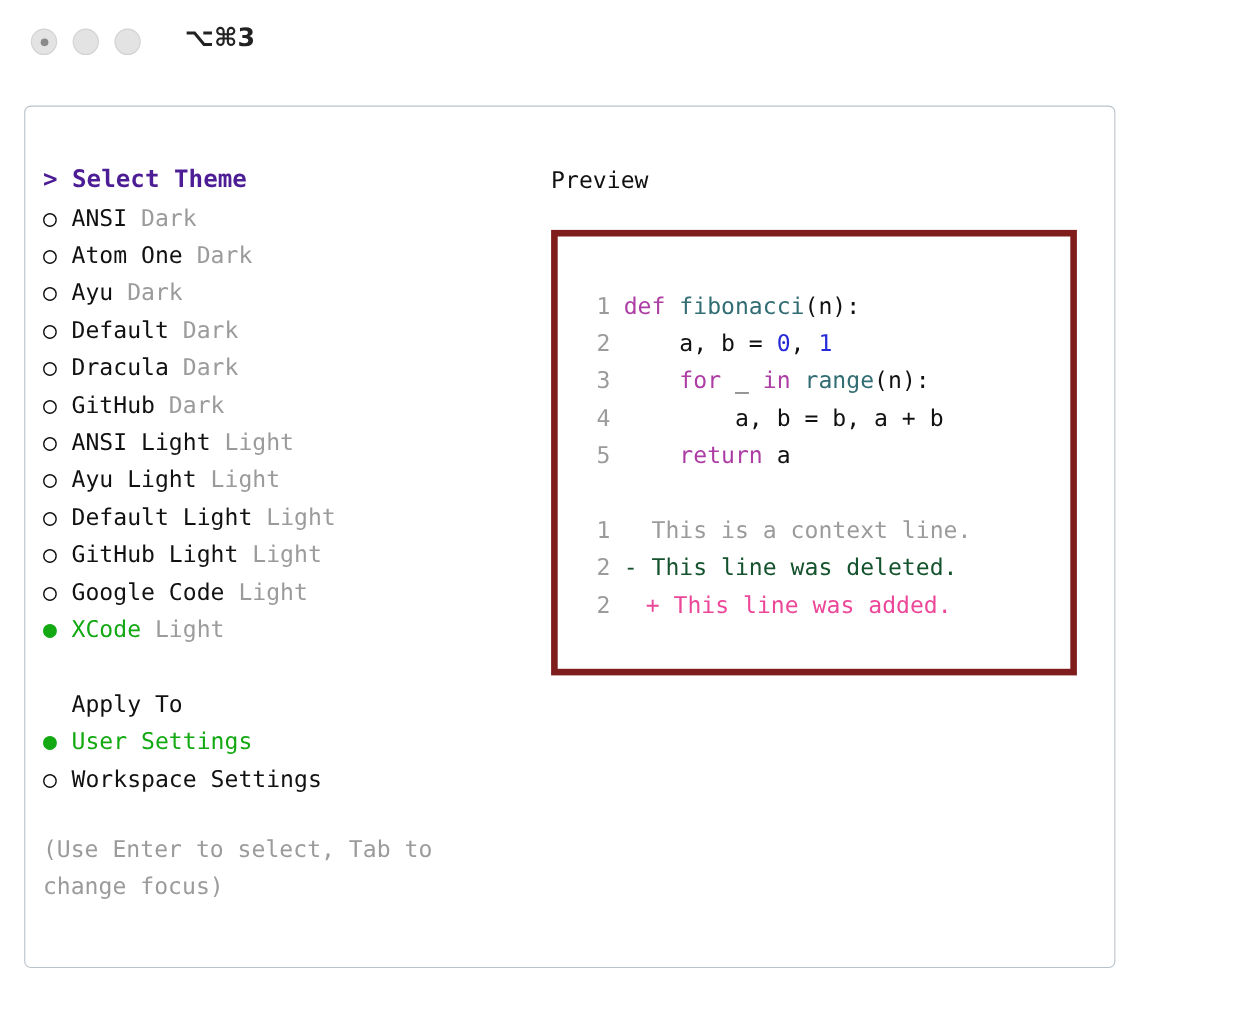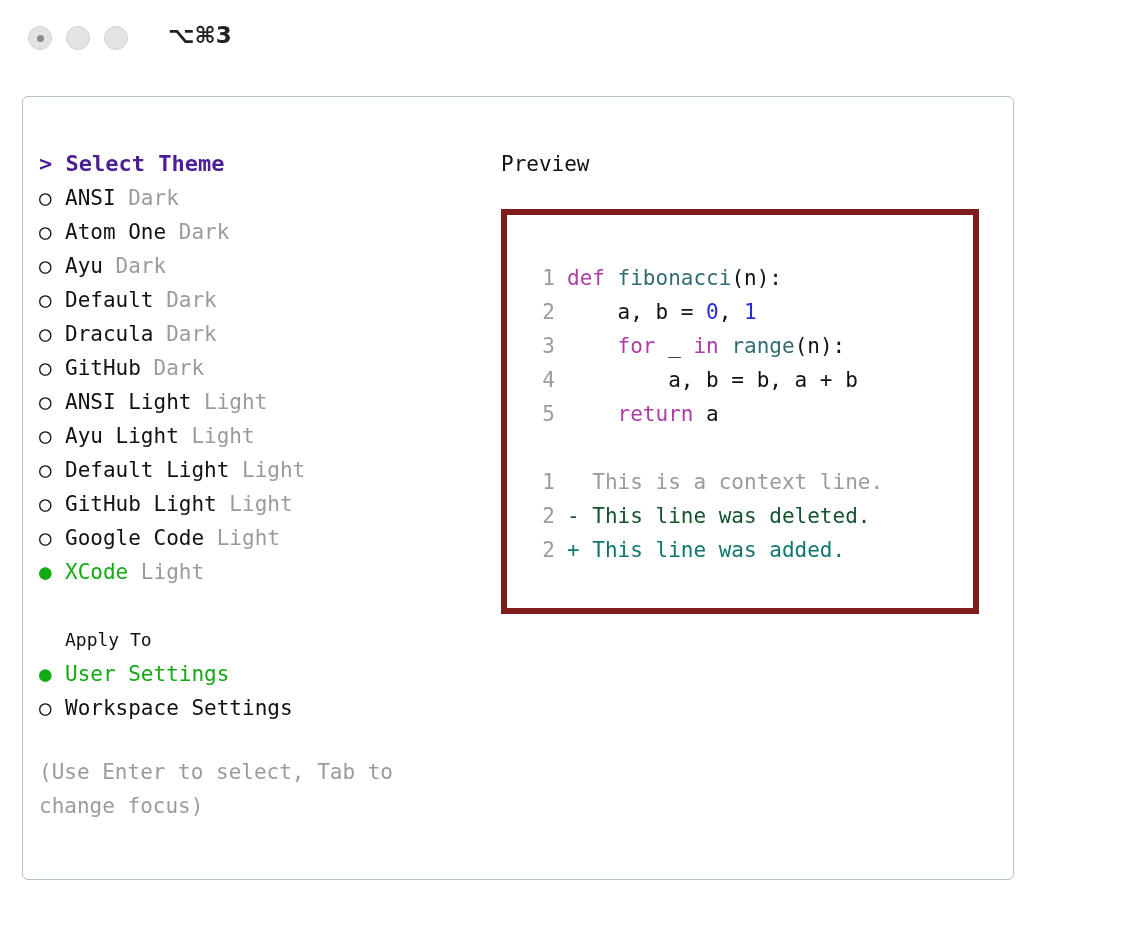--- a/index.html
+++ b/index.html
@@ -115,21 +115,21 @@
   .row.selected .name {
     color: #13a913;
   }
   .variant {
     color: #9b9b9b;
   }
   .blank-line {
     height: 34px;
   }
   .apply-header {
-    font-size: 18px;
+    font-size: 21px;
     line-height: 34px;
     color: #111111;
     white-space: pre;
     padding-left: 26px;
   }
   .hint {
     margin-top: 30px;
     font-size: 21px;
     line-height: 34px;
     color: #9b9b9b;
@@ -166,21 +166,21 @@
     text-align: right;
     color: #9b9b9b;
     margin-right: 12px;
   }
   .kw { color: #ad3da4; }
   .fn { color: #326d74; }
   .num { color: #272ad8; }
   .plain { color: #111111; }
   .ctx { color: #9b9b9b; }
   .del { color: #14532d; }
-  .add { color: #0f766e; }
+  .add { color: #ec4899; margin-left: 20px; }
   .gap { height: 34px; }
 </style>
 </head>
 <body>
 
 <div class="window">
 
   <div class="titlebar">
     <div class="traffic">
       <div class="dot first"></div>

